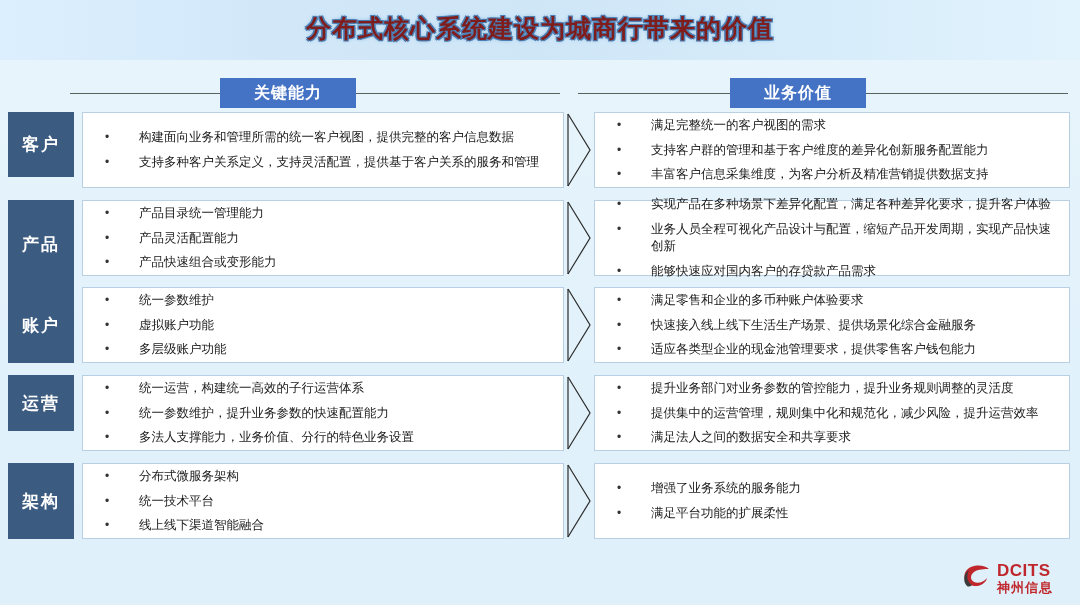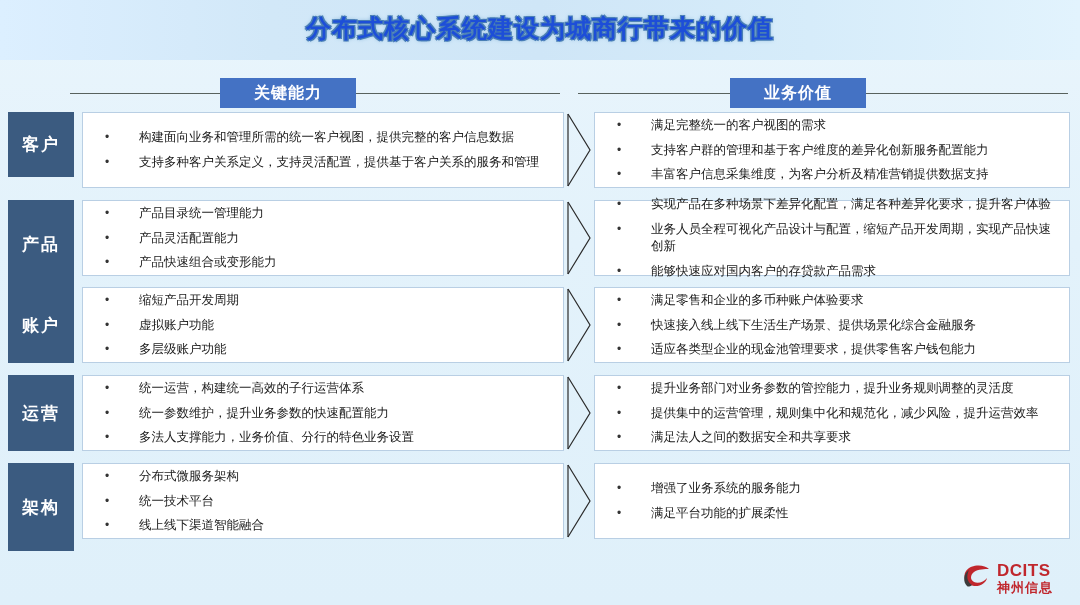--- a/index.html
+++ b/index.html
@@ -11,21 +11,21 @@
   }
   .slide{position:relative;width:1080px;height:605px;}
 
   
   .header-band{
     position:absolute;left:0;top:0;width:1080px;height:60px;
     background:linear-gradient(90deg,#dcefff 0%,#d2e8f8 25%,#cfe6f7 50%,#d6ecfa 75%,#e2f3fd 100%);
   }
   .slide-title{
     position:absolute;left:0;top:12px;width:1080px;text-align:center;
-    font-size:25px;font-weight:bold;color:#1d4ed8;letter-spacing:1px;
+    font-size:25px;font-weight:bold;color:#7f1d1d;letter-spacing:1px;
     text-shadow:
       -1.3px -1.3px 0 #4a7fb5, 1.3px -1.3px 0 #4a7fb5,
       -1.3px  1.3px 0 #4a7fb5, 1.3px  1.3px 0 #4a7fb5,
        0 0 4px #6fa3cf;
   }
 
   
   .col-head{position:absolute;top:78px;height:30px;display:flex;align-items:center;}
   .col-head .rule{flex:0 0 auto;height:1px;background:#58625e;}
   .col-head .badge{
@@ -162,21 +162,21 @@
             <span class="dot">•</span>
             <span class="txt">能够快速应对国内客户的存贷款产品需求</span>
           </div>
         </div>
       </div>
       <div class="row" style="top: 287px; height: 76px;">
         <div class="tag" style="height: 76px;">账户</div>
         <div class="panel left" style="top: 0px; height: 76px;">
           <div class="bullet">
             <span class="dot">•</span>
-            <span class="txt">缩短产品开发周期</span>
+            <span class="txt">统一参数维护</span>
           </div>
           <div class="bullet">
             <span class="dot">•</span>
             <span class="txt">虚拟账户功能</span>
           </div>
           <div class="bullet">
             <span class="dot">•</span>
             <span class="txt">多层级账户功能</span>
           </div>
         </div>
@@ -195,21 +195,21 @@
             <span class="dot">•</span>
             <span class="txt">快速接入线上线下生活生产场景、提供场景化综合金融服务</span>
           </div>
           <div class="bullet">
             <span class="dot">•</span>
             <span class="txt">适应各类型企业的现金池管理要求，提供零售客户钱包能力</span>
           </div>
         </div>
       </div>
       <div class="row" style="top: 375px; height: 76px;">
-        <div class="tag" style="height: 76px;">运营</div>
+        <div class="tag" style="height: 56px;">运营</div>
         <div class="panel left" style="top: 0px; height: 76px;">
           <div class="bullet">
             <span class="dot">•</span>
             <span class="txt">统一运营，构建统一高效的子行运营体系</span>
           </div>
           <div class="bullet">
             <span class="dot">•</span>
             <span class="txt">统一参数维护，提升业务参数的快速配置能力</span>
           </div>
           <div class="bullet">
@@ -232,21 +232,21 @@
             <span class="dot">•</span>
             <span class="txt">提供集中的运营管理，规则集中化和规范化，减少风险，提升运营效率</span>
           </div>
           <div class="bullet">
             <span class="dot">•</span>
             <span class="txt">满足法人之间的数据安全和共享要求</span>
           </div>
         </div>
       </div>
       <div class="row" style="top: 463px; height: 76px;">
-        <div class="tag" style="height: 88px;">架构</div>
+        <div class="tag" style="height: 76px;">架构</div>
         <div class="panel left" style="top: 0px; height: 76px;">
           <div class="bullet">
             <span class="dot">•</span>
             <span class="txt">分布式微服务架构</span>
           </div>
           <div class="bullet">
             <span class="dot">•</span>
             <span class="txt">统一技术平台</span>
           </div>
           <div class="bullet">

